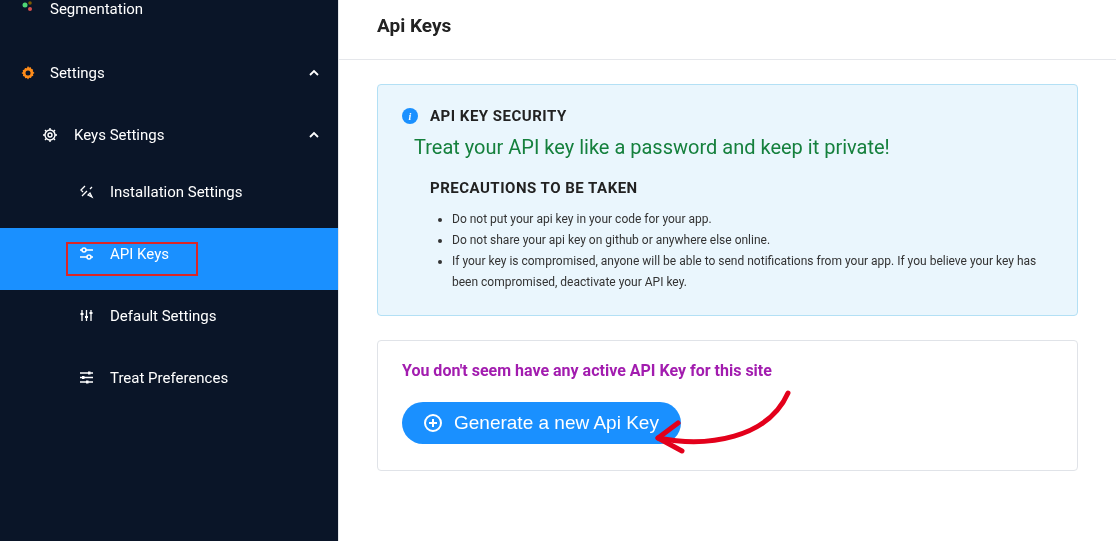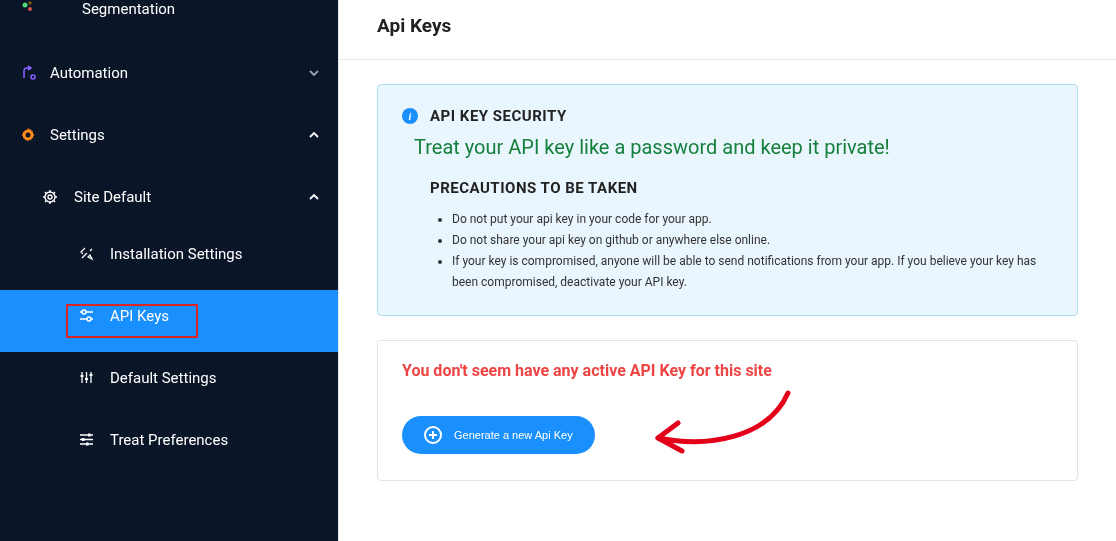--- a/index.html
+++ b/index.html
@@ -146,32 +146,32 @@
       list-style: disc;
     }
     .card {
       border: 1px solid #e0e3e8;
       border-radius: 4px;
       padding: 20px 24px 26px;
     }
     .card-title {
       font-weight: 700;
       font-size: 16px;
-      color: #ef4444;
-      margin-bottom: 36px;
+      color: #a21caf;
+      margin-bottom: 22px;
     }
     .btn {
       display: inline-flex;
       align-items: center;
       background: #1a90ff;
       color: #fff;
       border: none;
       border-radius: 999px;
       padding: 10px 22px;
-      font-size: 11px;
+      font-size: 19px;
       cursor: pointer;
     }
     .btn .plus {
       width: 18px;
       height: 18px;
       border: 2px solid #fff;
       border-radius: 50%;
       display: flex;
       align-items: center;
       justify-content: center;
@@ -189,45 +189,31 @@
       position: absolute;
       pointer-events: none;
     }
     svg { display: block; }
   </style>
 </head>
 <body>
 
 <div class="sidebar">
 
-  <div class="nav-item" style="height:42px; padding-top:0; align-items:flex-start;gap:32px;">
+  <div class="nav-item" style="height:42px; padding-top:0; align-items:flex-start;">
     <span class="icon-slot">
       <svg width="14" height="14" viewBox="0 0 14 14">
           <circle cx="4" cy="5" r="2.5" fill="#4fd675"></circle>
           <circle cx="9" cy="3" r="1.8" fill="#7b5c00"></circle>
           <circle cx="9" cy="9" r="2" fill="#d64f4f"></circle>
         </svg>
     </span>
     <span>Segmentation</span>
   </div>
 
-  <div class="nav-item">
-    <span class="icon-slot">
-      <svg width="16" height="16" viewBox="0 0 16 16">
-          <path d="M4 13 L4 6 M4 6 Q4 3 7 3 L10 3 M8 1 L11 3 L8 5" stroke="#8a5eff" stroke-width="1.6" fill="none"></path>
-          <circle cx="13" cy="12" r="2" fill="none" stroke="#8a5eff" stroke-width="1.6"></circle>
-        </svg>
-    </span>
-    <span>Automation</span>
-    <span class="chev">
-      <svg width="12" height="12" viewBox="0 0 12 12">
-          <path d="M2 4 L6 8 L10 4" stroke="#9aa3b2" stroke-width="1.8" fill="none"></path>
-        </svg>
-    </span>
-  </div>
 
   <div class="nav-item">
     <span class="icon-slot">
       <svg width="16" height="16" viewBox="0 0 16 16">
           <path d="M8 1l1 1.5 1.8-.3.6 1.7 1.7.6-.3 1.8L14.5 8l-1.5 1 .3 1.8-1.7.6-.6 1.7-1.8-.3L8 14.5l-1-1.5-1.8.3-.6-1.7-1.7-.6.3-1.8L1.5 8l1.5-1-.3-1.8 1.7-.6.6-1.7 1.8.3L8 1z" fill="#ff8c1a"></path>
           <circle cx="8" cy="8" r="2.5" fill="#0a1528"></circle>
         </svg>
     </span>
     <span>Settings</span>
     <span class="chev">
@@ -238,21 +224,21 @@
   </div>
 
   <div class="sub-item">
     <span class="icon-slot">
       <svg width="16" height="16" viewBox="0 0 16 16">
           <circle cx="8" cy="8" r="5" fill="none" stroke="#fff" stroke-width="1.4"></circle>
           <circle cx="8" cy="8" r="2" fill="none" stroke="#fff" stroke-width="1.4"></circle>
           <path d="M8 1v2M8 13v2M1 8h2M13 8h2M3 3l1.4 1.4M11.6 11.6L13 13M3 13l1.4-1.4M11.6 4.4L13 3" stroke="#fff" stroke-width="1.4"></path>
         </svg>
     </span>
-    <span>Site Default</span>
+    <span>Keys Settings</span>
     <span class="chev">
       <svg width="12" height="12" viewBox="0 0 12 12">
           <path d="M2 8 L6 4 L10 8" stroke="#ffffff" stroke-width="1.8" fill="none"></path>
         </svg>
     </span>
   </div>
 
   <div class="sub2-item">
     <span class="icon-slot">
       <svg width="15" height="15" viewBox="0 0 15 15">

